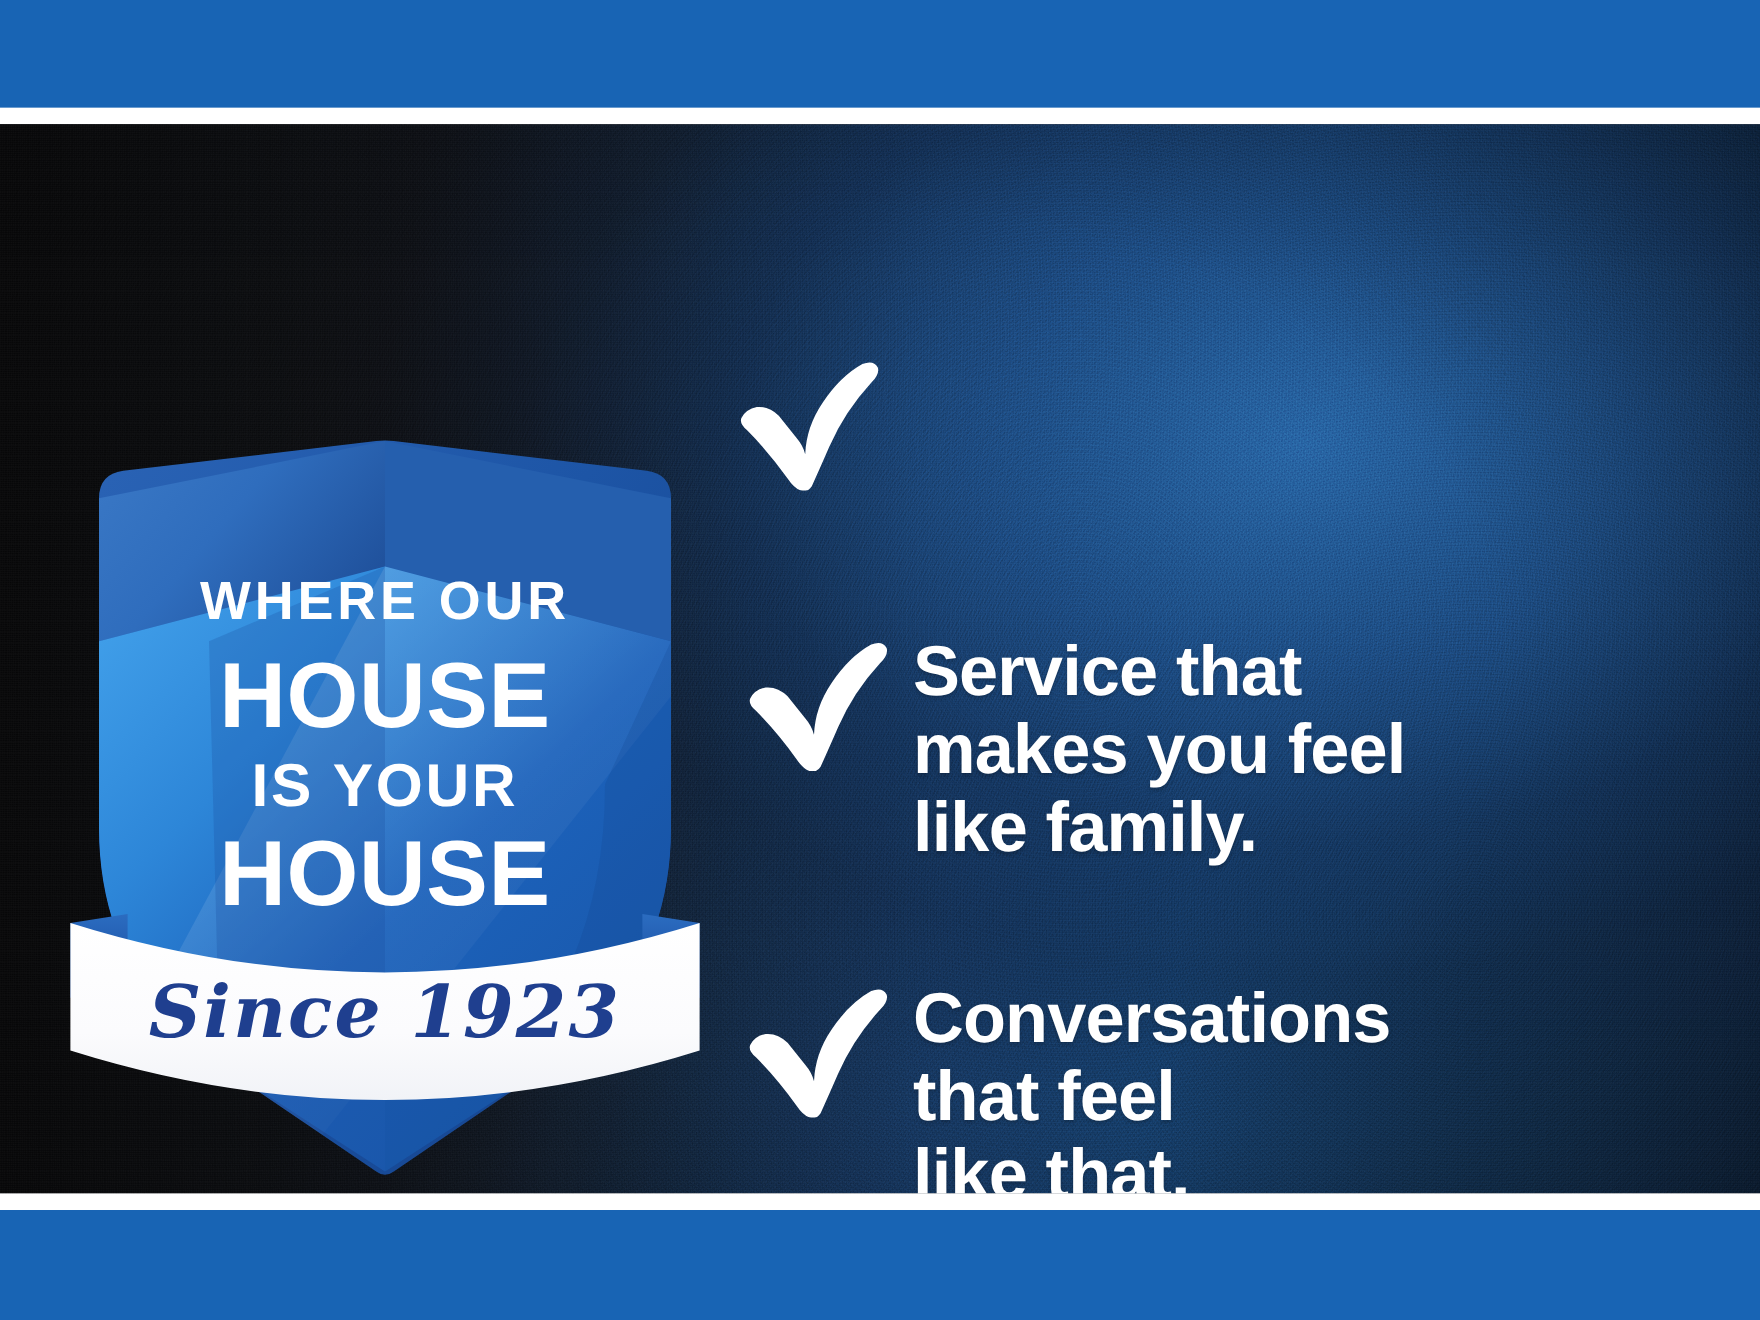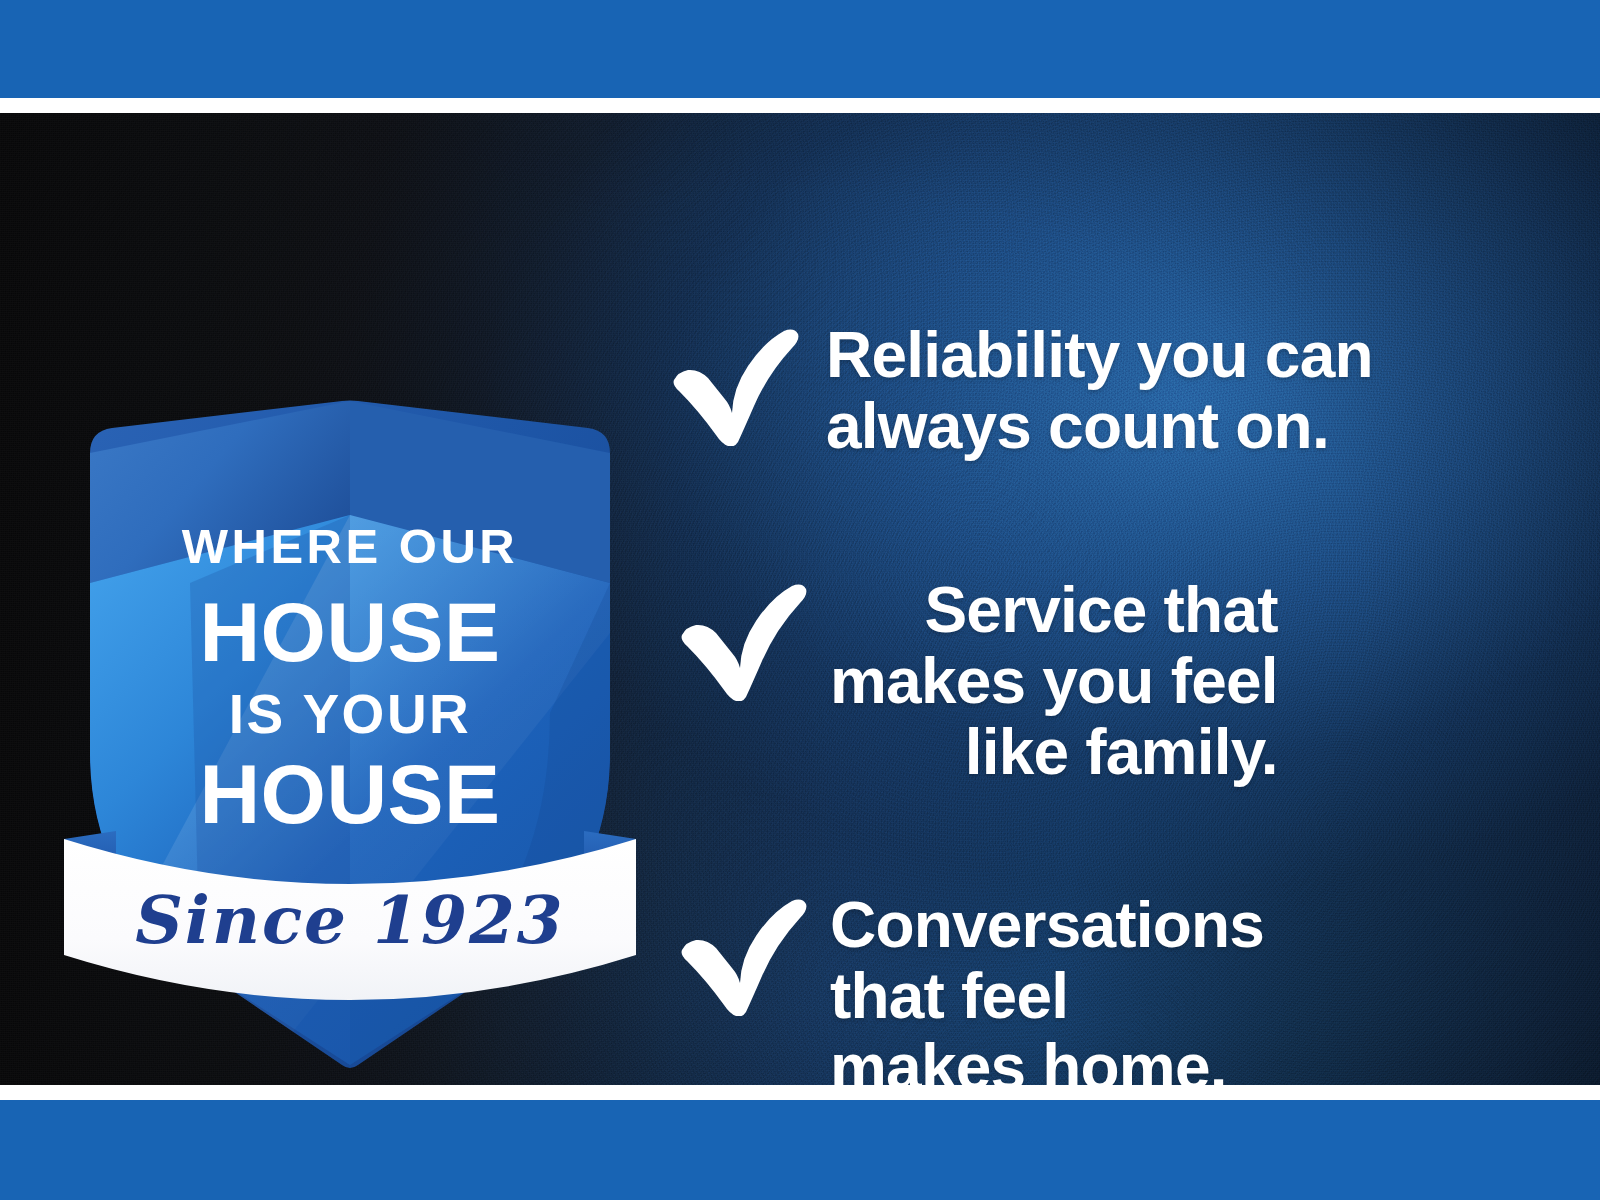--- a/index.html
+++ b/index.html
@@ -147,21 +147,21 @@
     left: 668px;
     top: 205px;
     width: 880px;
   }
   .bullet-row {
     position: absolute;
     display: flex;
     align-items: flex-start;
   }
   #row-1 { top: 0px;   left: 0px; }
-  #row-2 { top: 255px; left: 8px; text-align: right; }
+  #row-2 { top: 255px; left: 8px; }
   #row-3 { top: 570px; left: 8px; }
 
   .check-icon {
     flex: 0 0 auto;
     width: 132px;
     height: 118px;
     margin-top: 10px;
   }
   .check-icon svg { display: block; width: 132px; height: 118px; }
 
@@ -275,22 +275,20 @@
 
       <div class="bullet-row" id="row-1">
         <span class="check-icon">
           <svg viewBox="0 0 132 118" xmlns="http://www.w3.org/2000/svg">
             <path d="M6 52 Q10 44 20 42 Q31 41 40 50 L56 70 Q62 77 64 85
                      Q65 60 80 38 Q96 14 116 3 Q126 -1 130 6 Q132 12 124 20
                      Q100 46 86 78 Q76 101 70 114 Q66 120 60 118 Q54 116 48 107
                      Q30 82 11 63 Q4 57 6 52 Z" fill="#ffffff"></path>
           </svg>
         </span>
-        <div class="bullet-text">Reliability you can
-always count on.</div>
       </div>
 
       <div class="bullet-row" id="row-2">
         <span class="check-icon">
           <svg viewBox="0 0 132 118" xmlns="http://www.w3.org/2000/svg">
             <path d="M6 52 Q10 44 20 42 Q31 41 40 50 L56 70 Q62 77 64 85
                      Q65 60 80 38 Q96 14 116 3 Q126 -1 130 6 Q132 12 124 20
                      Q100 46 86 78 Q76 101 70 114 Q66 120 60 118 Q54 116 48 107
                      Q30 82 11 63 Q4 57 6 52 Z" fill="#ffffff"></path>
           </svg>
@@ -304,21 +302,21 @@
         <span class="check-icon">
           <svg viewBox="0 0 132 118" xmlns="http://www.w3.org/2000/svg">
             <path d="M6 52 Q10 44 20 42 Q31 41 40 50 L56 70 Q62 77 64 85
                      Q65 60 80 38 Q96 14 116 3 Q126 -1 130 6 Q132 12 124 20
                      Q100 46 86 78 Q76 101 70 114 Q66 120 60 118 Q54 116 48 107
                      Q30 82 11 63 Q4 57 6 52 Z" fill="#ffffff"></path>
           </svg>
         </span>
         <div class="bullet-text">Conversations
 that feel
-makes home.</div>
+like that.</div>
       </div>
 
     </div>
   </div>
 
   <div class="white-gap" id="gap-bottom"></div>
   <div class="brand-bar" id="bar-bottom"></div>
 </div>
 
 </body></html>

